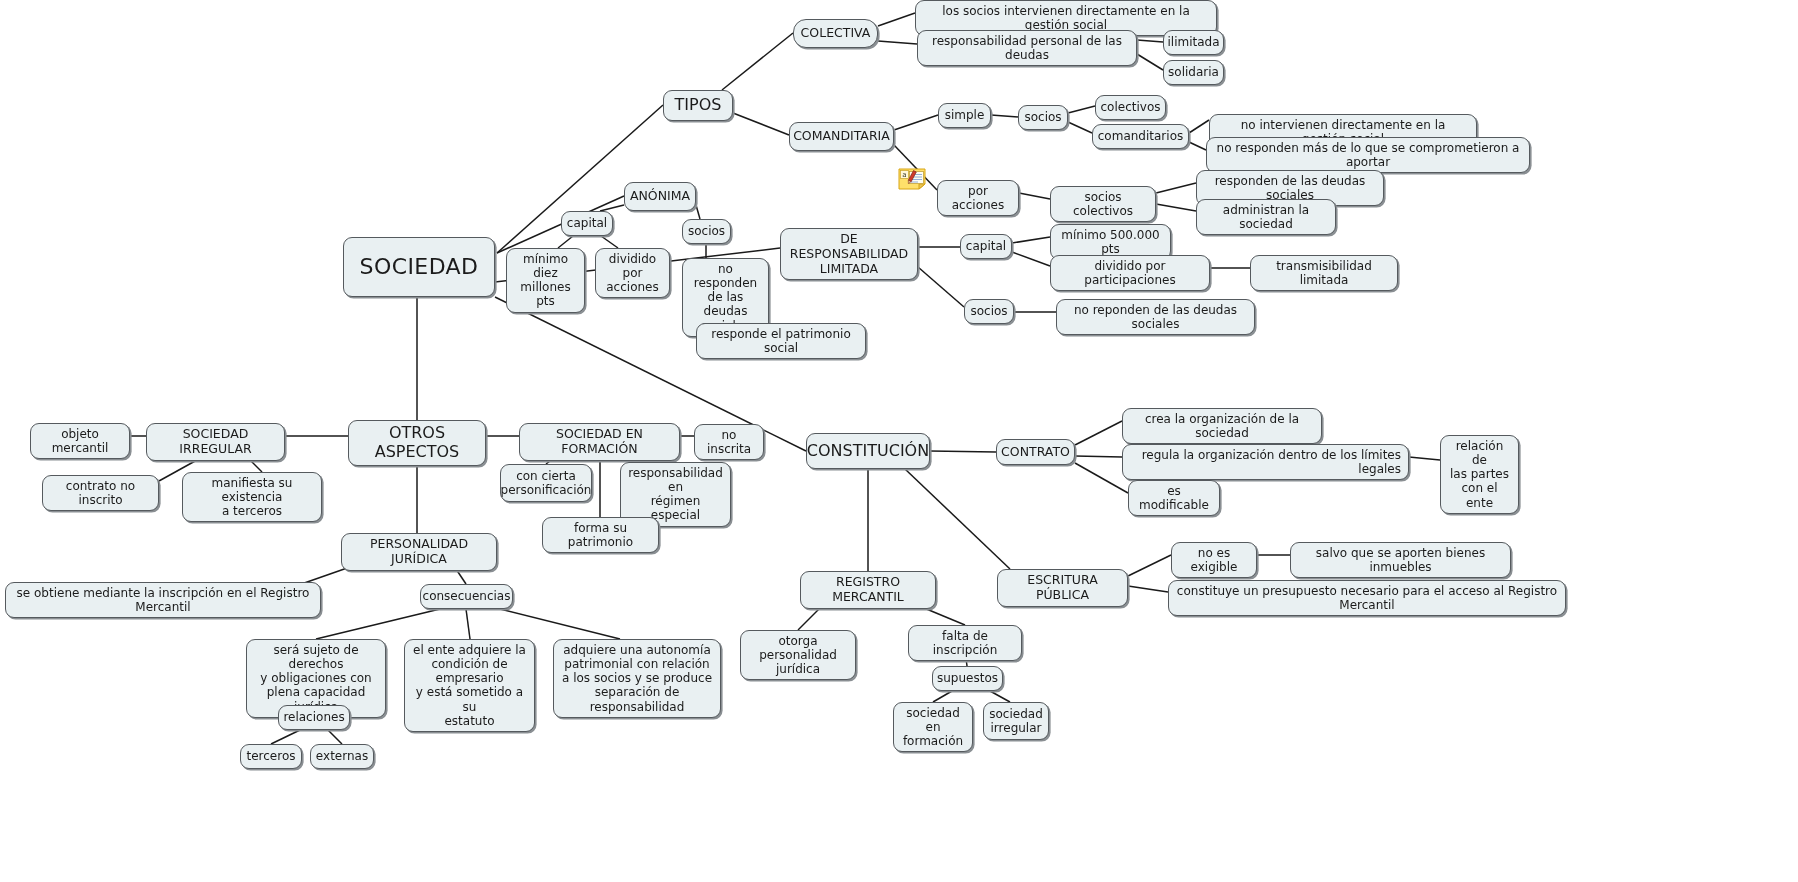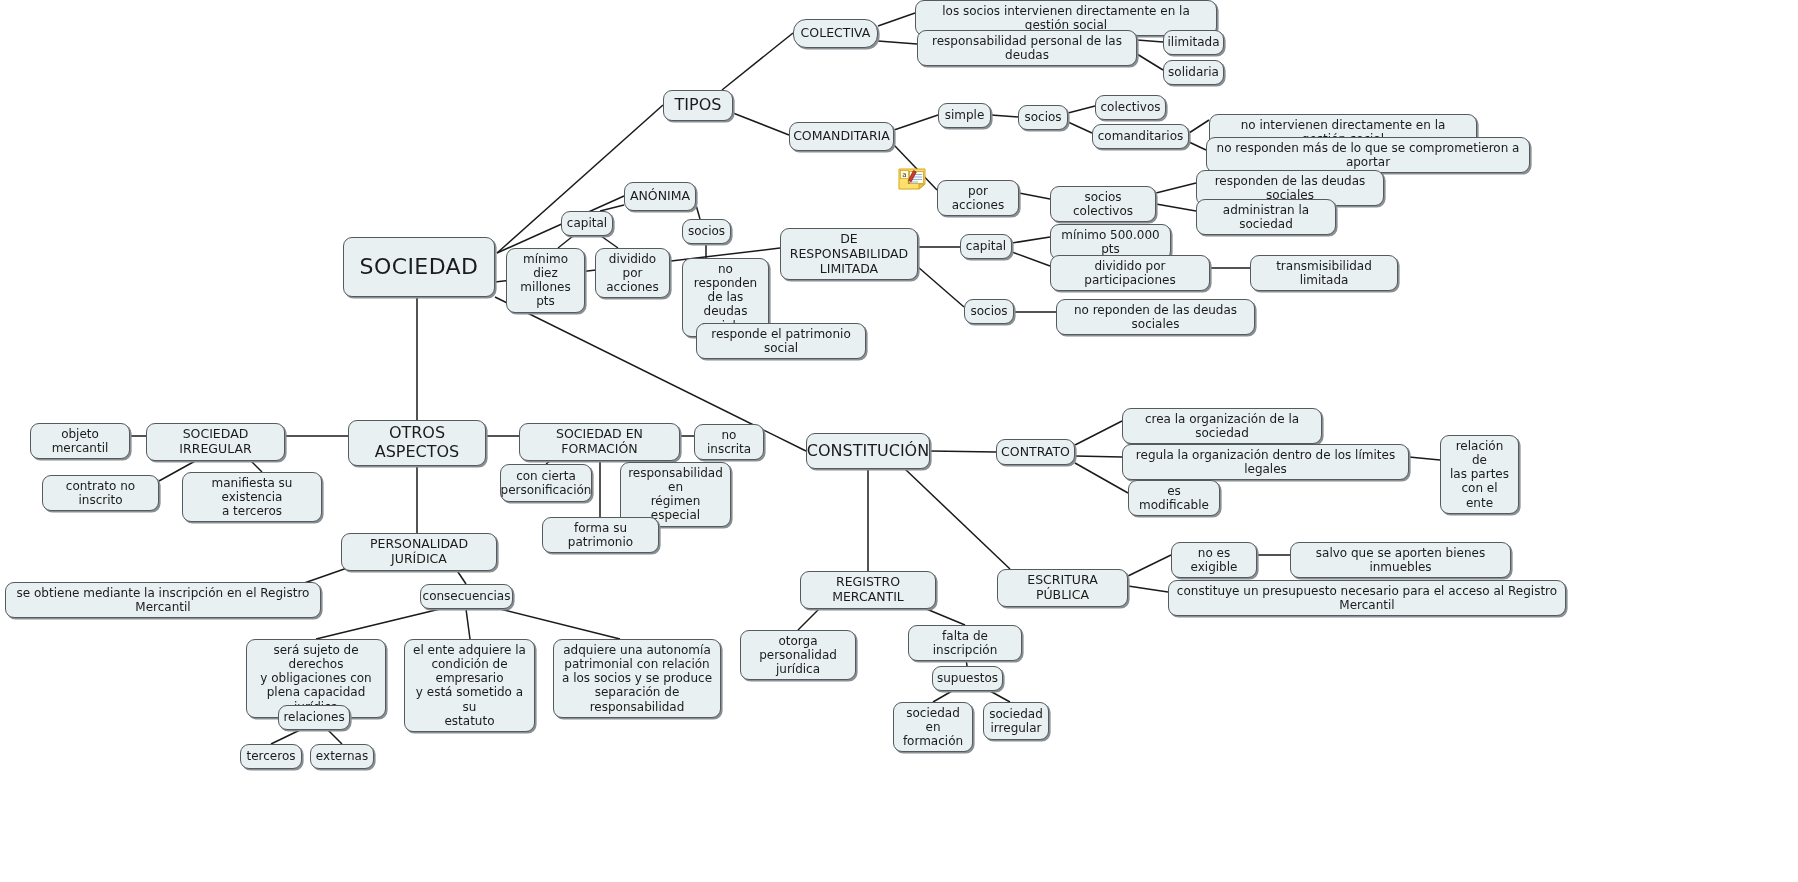--- a/index.html
+++ b/index.html
@@ -153,21 +153,21 @@
       <div class="node t11" style="left: 553px; top: 639px; width: 168px; min-height: 62px;">adquiere una autonomía
 patrimonial con relación
 a los socios y se produce
 separación de responsabilidad</div>
       <div class="node t11" style="left: 278px; top: 705px; width: 72px; min-height: 25px;">relaciones</div>
       <div class="node t11" style="left: 240px; top: 744px; width: 62px; min-height: 25px;">terceros</div>
       <div class="node t11" style="left: 310px; top: 744px; width: 64px; min-height: 25px;">externas</div>
       <div class="node t14" style="left: 806px; top: 433px; width: 124px; min-height: 36px;">CONSTITUCIÓN</div>
       <div class="node t12" style="left: 996px; top: 439px; width: 79px; min-height: 26px;">CONTRATO</div>
       <div class="node t11" style="left: 1122px; top: 408px; width: 200px; min-height: 26px;">crea la organización de la sociedad</div>
-      <div class="node t11" style="left: 1122px; top: 444px; width: 287px; min-height: 26px;">regula la organización dentro de los límites legales</div>
+      <div class="node t11" style="left: 1122px; top: 444px; width: 287px; min-height: 26px; text-align: right;">regula la organización dentro de los límites legales</div>
       <div class="node t11" style="left: 1128px; top: 480px; width: 92px; min-height: 26px;">es modificable</div>
       <div class="node t11" style="left: 1440px; top: 435px; width: 79px; min-height: 50px;">relación de
 las partes
 con el ente</div>
       <div class="node t12" style="left: 800px; top: 571px; width: 136px; min-height: 27px;">REGISTRO MERCANTIL</div>
       <div class="node t11" style="left: 740px; top: 630px; width: 116px; min-height: 38px;">otorga personalidad
 jurídica</div>
       <div class="node t11" style="left: 908px; top: 625px; width: 114px; min-height: 26px;">falta de inscripción</div>
       <div class="node t11" style="left: 932px; top: 666px; width: 71px; min-height: 25px;">supuestos</div>
       <div class="node t11" style="left: 893px; top: 702px; width: 80px; min-height: 38px;">sociedad en

